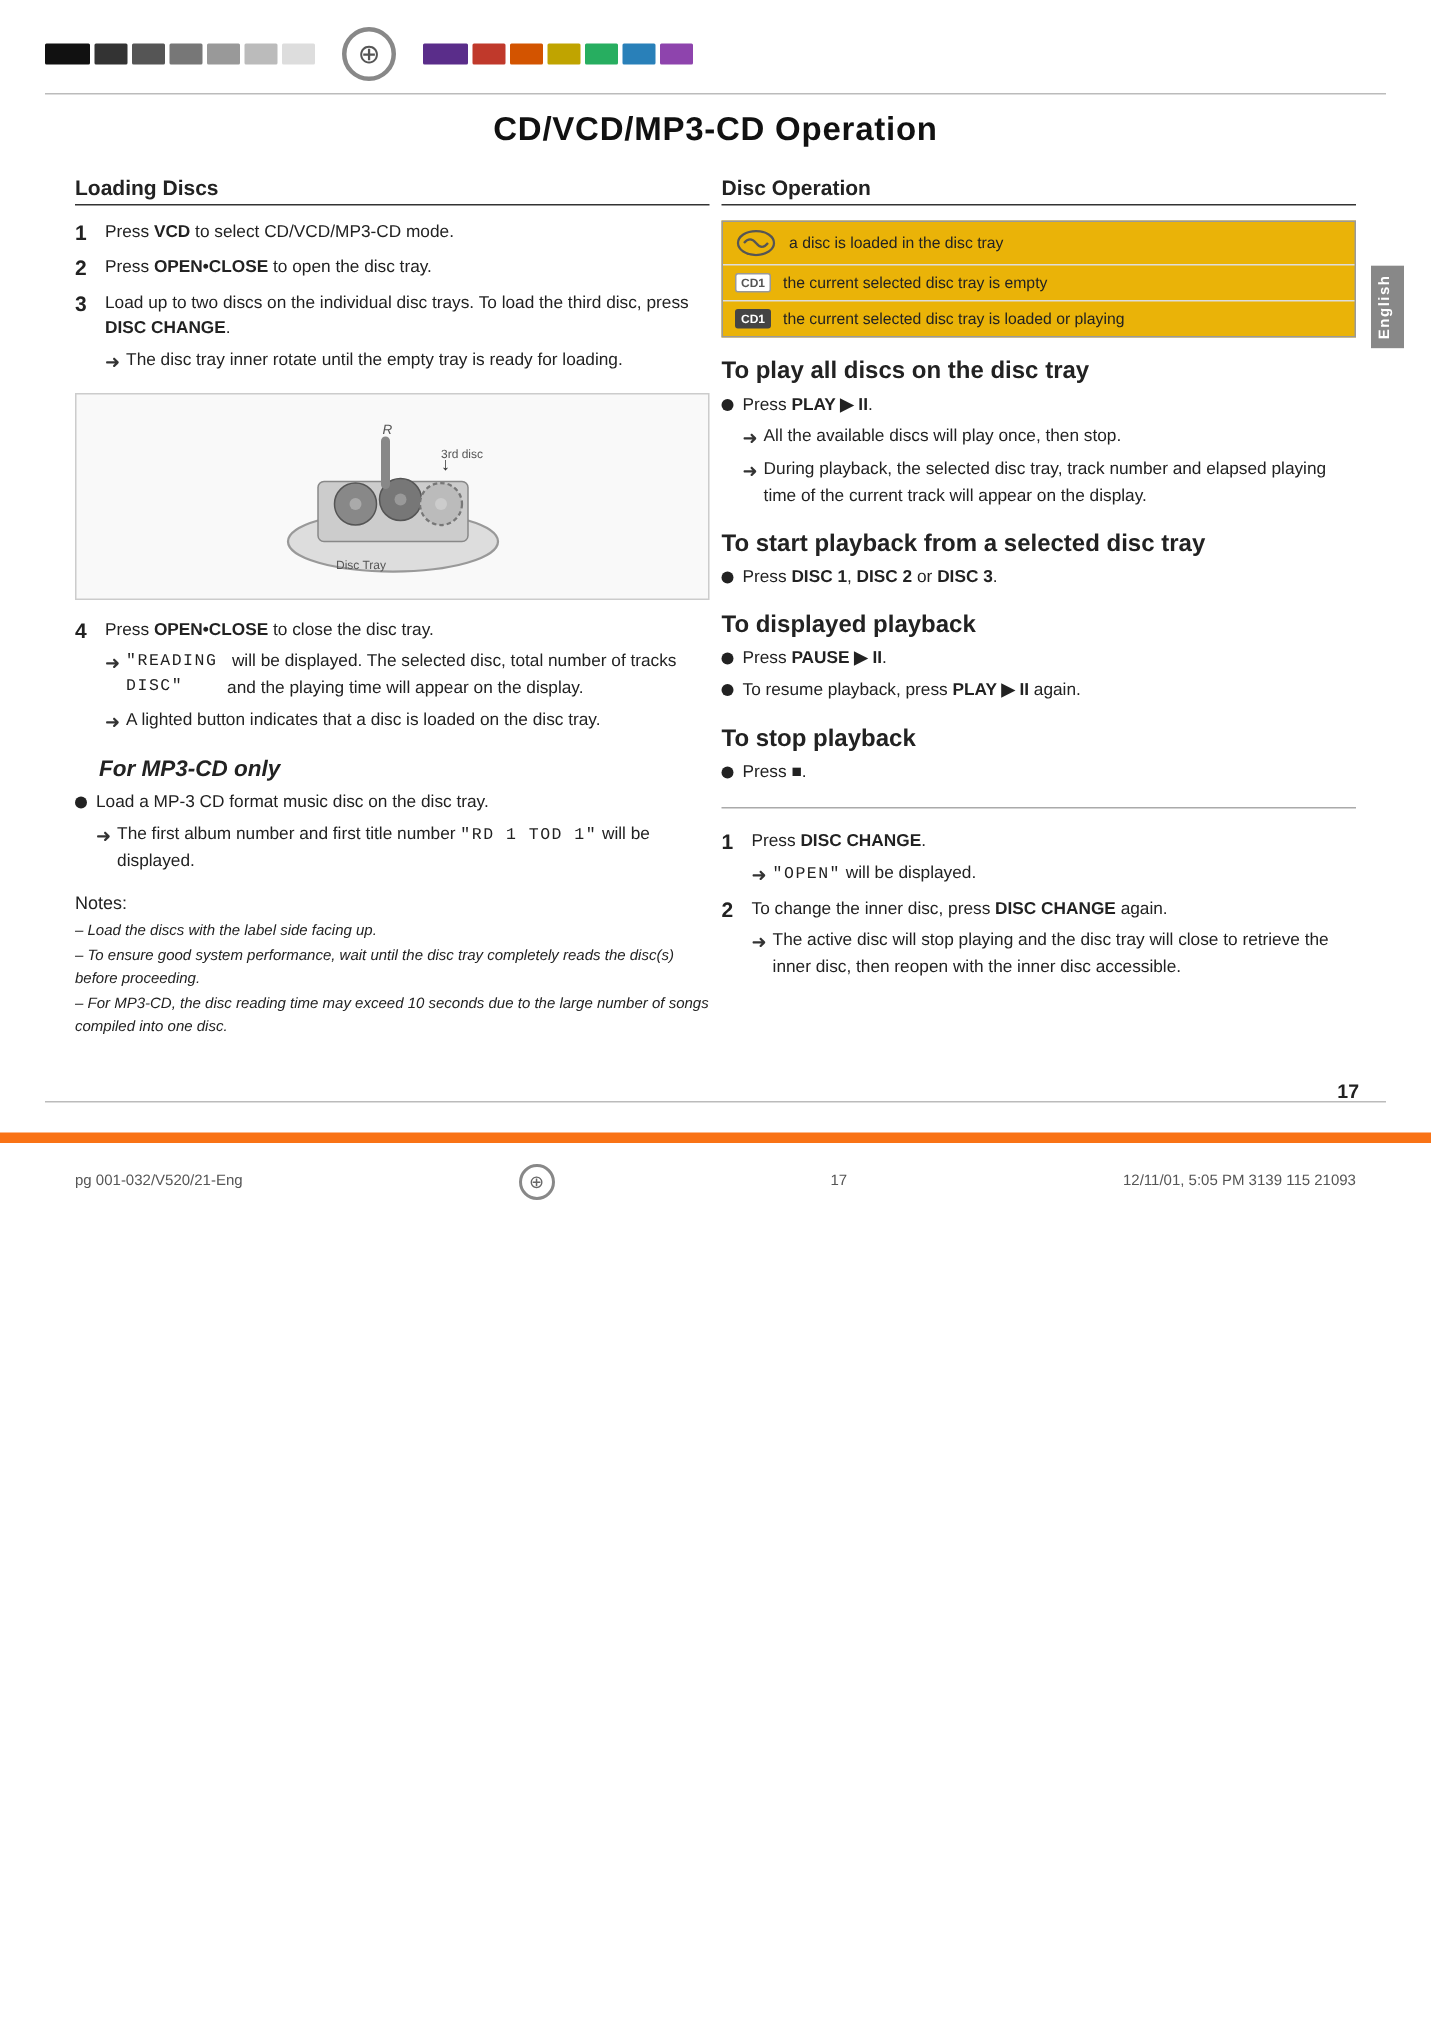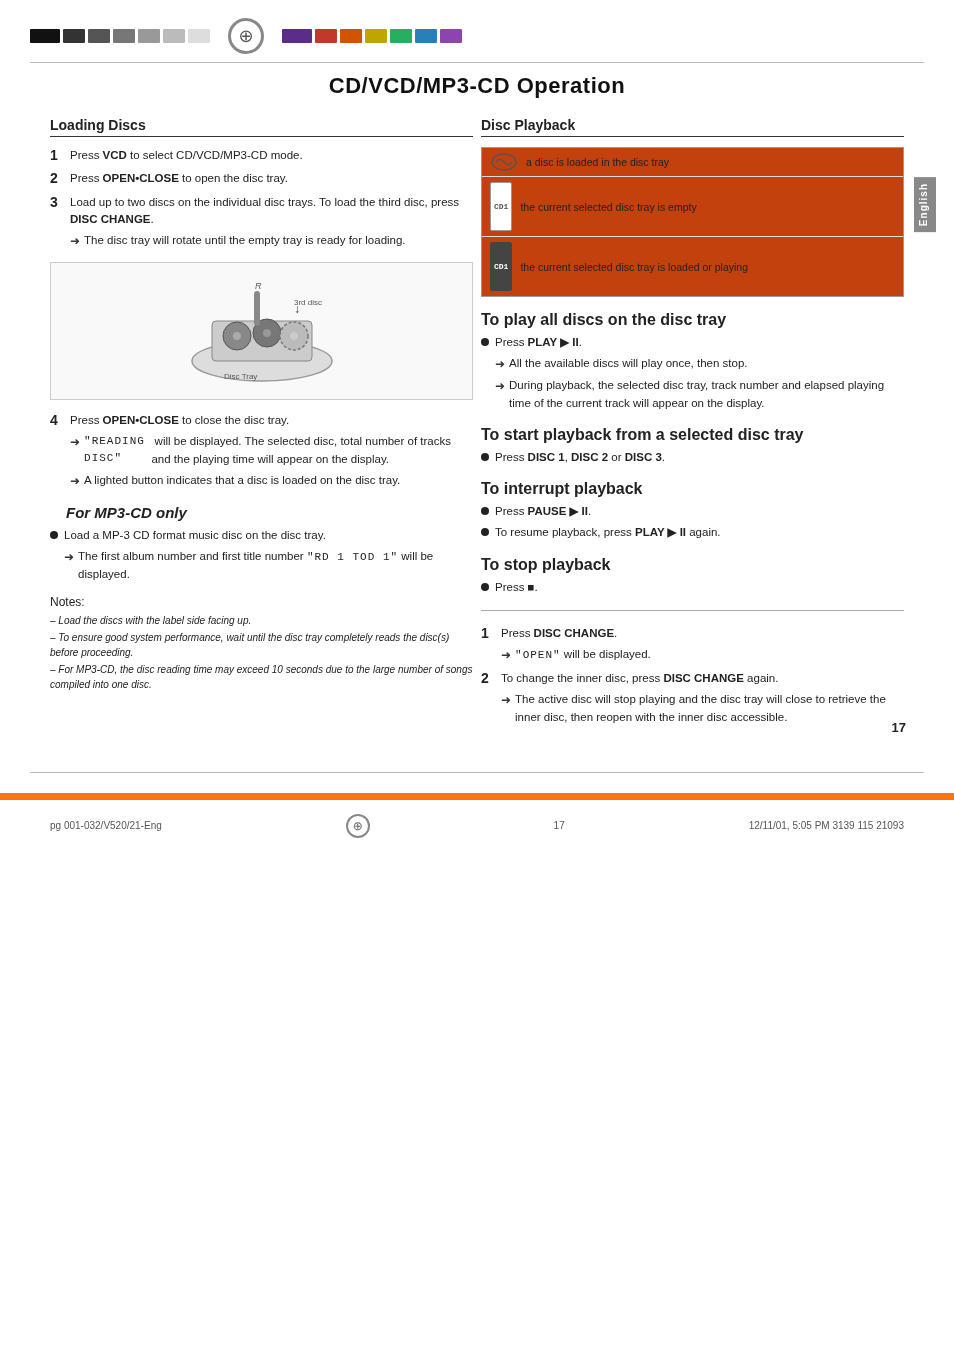--- a/index.html
+++ b/index.html
@@ -187,21 +187,21 @@
       margin-bottom: 2px;
     }
     .notes-list li::before {
       content: "– ";
     }
 
     
     .disc-status-box {
       border: 1px solid #999;
       margin-bottom: 14px;
-      background: #c2410c;
+      background: #eab308;
     }
     .disc-status-row {
       display: flex;
       align-items: center;
       gap: 8px;
       padding: 5px 8px;
       border-bottom: 1px solid #ddd;
       font-size: 10.5px;
     }
     .disc-status-row:last-child {
@@ -288,26 +288,25 @@
       font-family: 'Courier New', Courier, monospace;
       font-size: 11px;
       letter-spacing: 1px;
     }
 
     
     .disc-label {
       display: inline-block;
       border: 1px solid #666;
       font-size: 8px;
-      padding: 19px 3px;
+      padding: 1px 3px;
       border-radius: 2px;
       font-weight: bold;
       min-width: 22px;
       text-align: center;
-      font-family: Liberation Mono, monospace;
     }
     .disc-label-dark {
       background: #444;
       color: #fff;
       border: 1px solid #444;
     }
     .disc-label-light {
       background: #fff;
       color: #555;
       border: 1px solid #999;
@@ -368,21 +367,21 @@
           </div>
         </li>
 
         <li>
           <span class="num">3</span>
           <div class="li-content">
             Load up to two discs on the individual disc trays.
             To load the third disc, press <b>DISC CHANGE</b>.
             <div class="arrow-item">
               <span class="arrow-sym">➜</span>
-              <span>The disc tray will rotate until the empty tray is ready for loading.</span>
+              <span>The disc tray inner rotate until the empty tray is ready for loading.</span>
             </div>
           </div>
         </li>
       </ol>
 
       <div class="disc-image-area">
         <svg width="160" height="120" viewBox="0 0 160 120">
 
           <ellipse cx="80" cy="90" rx="70" ry="20" fill="#ddd" stroke="#999" stroke-width="1.5"></ellipse>
 
@@ -445,21 +444,21 @@
           <li>To ensure good system performance, wait until the disc tray completely reads the disc(s) before proceeding.</li>
           <li>For MP3-CD, the disc reading time may exceed 10 seconds due to the large number of songs compiled into one disc.</li>
         </ul>
       </div>
     </div>
 
     <div class="col-right">
 
       <div class="lang-tab">English</div>
 
-      <div class="section-heading">Disc Playback</div>
+      <div class="section-heading">Disc Operation</div>
 
       <div class="disc-status-box">
 
         <div class="disc-status-row">
           <svg width="28" height="18" viewBox="0 0 28 18">
             <ellipse cx="14" cy="9" rx="12" ry="8" fill="none" stroke="#555" stroke-width="1.5"></ellipse>
             <path d="M6 9 Q10 4 14 9 Q18 14 22 9" fill="none" stroke="#555" stroke-width="1.5"></path>
           </svg>
           <span>a disc is loaded in the disc tray</span>
         </div>
@@ -493,21 +492,21 @@
 
       <div class="sub-section">
         <div class="sub-heading">To start playback from a selected disc tray</div>
         <div class="bullet-item">
           <div class="bullet-dot"></div>
           <div class="bullet-content">Press <b>DISC 1</b>, <b>DISC 2</b> or <b>DISC 3</b>.</div>
         </div>
       </div>
 
       <div class="sub-section">
-        <div class="sub-heading">To interrupt playback</div>
+        <div class="sub-heading">To displayed playback</div>
         <div class="bullet-item">
           <div class="bullet-dot"></div>
           <div class="bullet-content">Press <b>PAUSE ▶ II</b>.</div>
         </div>
         <div class="bullet-item">
           <div class="bullet-dot"></div>
           <div class="bullet-content">To resume playback, press <b>PLAY ▶ II</b> again.</div>
         </div>
       </div>
 

